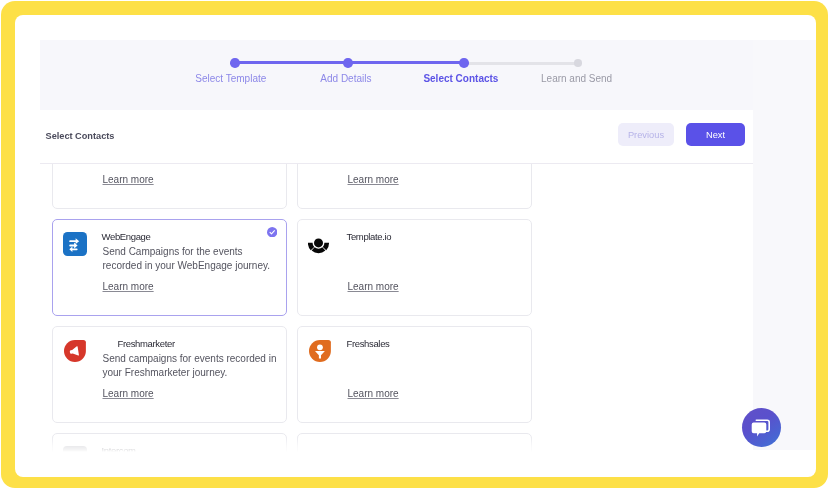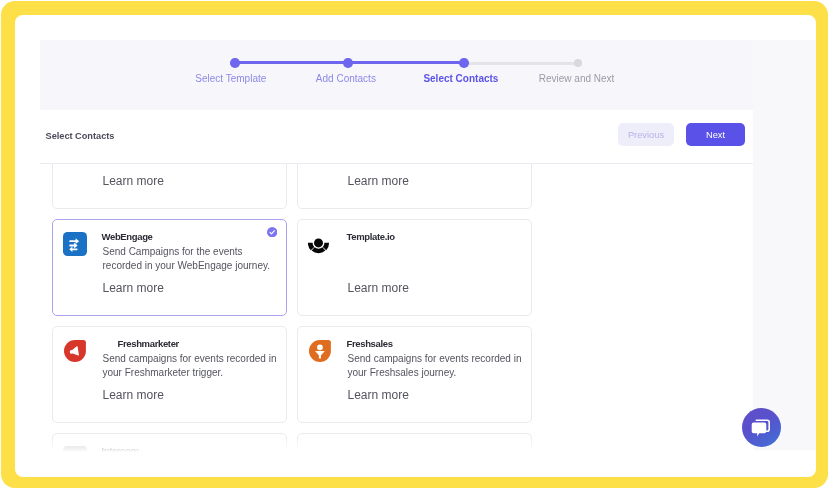--- a/index.html
+++ b/index.html
@@ -34,23 +34,23 @@
   .btn { position:absolute; top:13px; border-radius:5px; font-size:9.3px; display:flex; align-items:center; justify-content:center; cursor:pointer;}
   .btn-prev { left:578px; width:56px; height:23px; background:#eeedfa; color:#b6b3e8;}
   .btn-next { left:646px; width:59px; height:23px; background:#5a51e8; color:#fff;}
   
   .cards { position:absolute; left:0; top:54px; width:713px; height:289px; overflow:hidden;
     -webkit-mask-image:linear-gradient(to bottom, #000 0, #000 272px, rgba(0,0,0,0.30) 282px, rgba(0,0,0,0.14) 286px, rgba(0,0,0,0) 288px);
     mask-image:linear-gradient(to bottom, #000 0, #000 272px, rgba(0,0,0,0.30) 282px, rgba(0,0,0,0.14) 286px, rgba(0,0,0,0) 288px);}
   .card { position:absolute; width:235px; background:#fff; border:1px solid #e9e9ee; border-radius:5px;}
   .card.sel { border:1px solid #a9a2ee; }
   .card-ico { position:absolute; left:10.2px; top:12.2px; width:24px; height:24px; line-height:0;}
-  .card-title { position:absolute; left:48.5px; font-size:9.5px; font-weight:bold; color:#2b2b36; letter-spacing:-0.35px;}
+  .card-title { position:absolute; left:48.5px; font-size:9.5px; font-weight:normal; color:#2b2b36; letter-spacing:-0.35px;}
   .card-desc { position:absolute; left:49.5px; width:176px; font-size:10px; color:#54545f; line-height:14px;}
-  .card-link { position:absolute; left:49.5px; font-size:12px; color:#54545f; text-decoration-thickness:0.6px; text-decoration-color:#8a8a94; text-underline-offset:0.5px;}
+  .card-link { position:absolute; left:49.5px; font-size:10px; color:#54545f; text-decoration:underline; text-decoration-thickness:0.6px; text-decoration-color:#8a8a94; text-underline-offset:0.5px;}
   .card-chk { position:absolute; width:10.4px; height:10.4px; line-height:0;}
   
   .chat { position:absolute; left:726.9px; top:392.9px; width:39.3px; height:39.3px; border-radius:50%;
     background:linear-gradient(145deg,#6150c8 0%,#5a50cc 40%,#4a63d2 75%, #3f78d6 100%); }
   .chat svg { position:absolute; left:9px; top:9px; }
 </style>
 </head>
 <body>
 
 <div class="frame">
@@ -59,23 +59,23 @@
   <div class="appbg"></div>
   <div class="stepper">
     <div class="st-line" style="left:194px;top:21.3px;width:113px;background:#6f66ef;"></div>
     <div class="st-line" style="left:307px;top:21.3px;width:116px;background:#6f66ef;"></div>
     <div class="st-line" style="left:423px;top:21.8px;width:115px;background:#e3e3e8;"></div>
     <div class="st-dot" style="left:190px;top:18px;width:9.5px;height:9.5px;background:#6f66ef;"></div>
     <div class="st-dot" style="left:303px;top:18px;width:9.5px;height:9.5px;background:#6f66ef;"></div>
     <div class="st-dot" style="left:419px;top:18px;width:9.5px;height:9.5px;background:#6f66ef;"></div>
     <div class="st-dot" style="left:534px;top:19px;width:7.5px;height:7.5px;background:#d8d8df;"></div>
     <div class="st-label" style="left:190.8px;top:33px;color:#8d88e8;transform:translateX(-50%);">Select Template</div>
-    <div class="st-label" style="left:305.9px;top:33px;color:#8d88e8;transform:translateX(-50%);">Add Contacts</div>
+    <div class="st-label" style="left:305.9px;top:33px;color:#8d88e8;transform:translateX(-50%);">Add Details</div>
     <div class="st-label" style="left:420.9px;top:33px;color:#5c53e6;font-weight:bold;transform:translateX(-50%);">Select Contacts</div>
-    <div class="st-label" style="left:536.6px;top:33px;color:#9a9aa6;transform:translateX(-50%);">Review and Next</div>
+    <div class="st-label" style="left:536.6px;top:33px;color:#9a9aa6;transform:translateX(-50%);">Learn and Send</div>
   </div>
 
   <div class="panel">
     <div class="panel-head">
       <div class="panel-title">Select Contacts</div>
       <div class="btn btn-prev">Previous</div>
       <div class="btn btn-next">Next</div>
     </div>
     <div class="cards">
 
@@ -129,34 +129,33 @@
       <div class="card" style="left:12px;top:162px;height:97px;">
         <div class="card-ico">
           <svg viewBox="0 0 24 24" width="24" height="24">
             <path d="M11.95 1.0 A10.95 10.95 0 1 0 22.9 11.95 V3.6 A2.6 2.6 0 0 0 20.3 1.0 Z" fill="#d6372a"></path>
             <g transform="rotate(-9 11.6 12.4)">
                   <path d="M14.6 7.7 L9.4 10.7 H8.0 A1.15 1.15 0 0 0 6.85 11.85 V12.95 A1.15 1.15 0 0 0 8.0 14.1 H9.4 L14.6 17.1 A0.45 0.45 0 0 0 15.3 16.7 V8.1 A0.45 0.45 0 0 0 14.6 7.7 Z" fill="#fff"></path>
                 </g>
           </svg>
         </div>
         <div class="card-title" style="top:11px;padding-left:16px;">Freshmarketer</div>
-        <div class="card-desc" style="top:25px;">Send campaigns for events recorded in your Freshmarketer trigger.</div>
+        <div class="card-desc" style="top:25px;">Send campaigns for events recorded in your Freshmarketer journey.</div>
         <div class="card-link" style="top:60.5px;">Learn more</div>
       </div>
 
       <div class="card" style="left:257px;top:162px;height:97px;">
         <div class="card-ico">
           <svg viewBox="0 0 24 24" width="24" height="24">
             <path d="M11.95 1.0 A10.95 10.95 0 1 0 22.9 11.95 V3.6 A2.6 2.6 0 0 0 20.3 1.0 Z" fill="#e06c1f"></path>
             <circle cx="11.95" cy="8.3" r="2.9" fill="#fff"></circle>
             <path d="M7.0 11.9 H16.9 L13.0 16.3 V19.6 H10.9 V16.3 Z" fill="#fff"></path>
           </svg>
         </div>
         <div class="card-title" style="top:11px;">Freshsales</div>
-        <div class="card-desc" style="top:25px;">Send campaigns for events recorded in your Freshsales journey.</div>
         <div class="card-link" style="top:60.5px;">Learn more</div>
       </div>
 
       <div class="card" style="left:12px;top:269px;height:97px;">
         <div class="card-ico">
           <svg viewBox="0 0 24 24" width="24" height="24">
                 <rect x="0" y="0" width="24" height="24" rx="4" fill="#b9b9c0"></rect>
               </svg>
         </div>
         <div class="card-title" style="top:11px;">Intercom</div>

